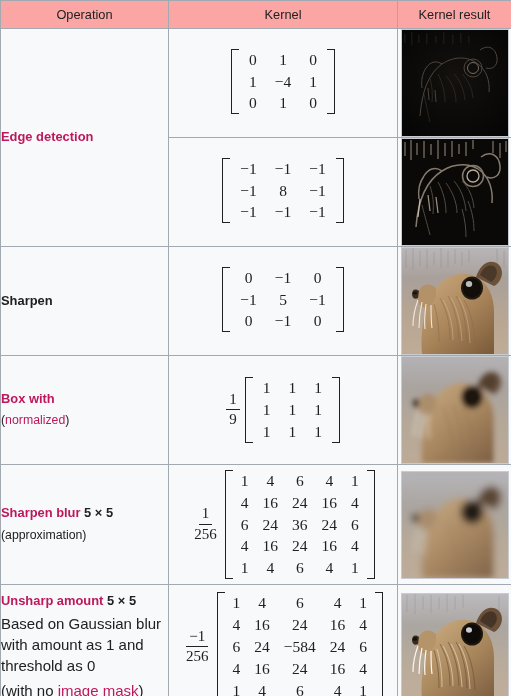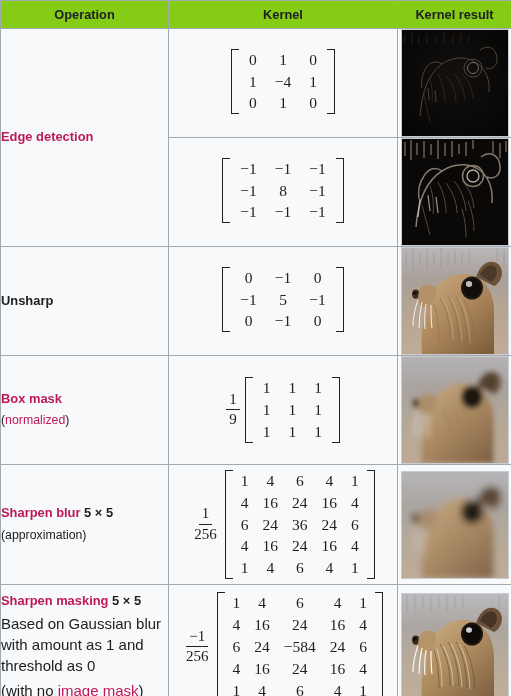--- a/index.html
+++ b/index.html
@@ -23,22 +23,22 @@
     background: #f8f9fa;
   }
   table.wikitable th,
   table.wikitable td {
     border: 1px solid #a2a9b1;
     padding: 0;
     background: #f8f9fa;
     vertical-align: middle;
   }
   table.wikitable th {
-    background: #84cc16;
-    font-weight: bold;
+    background: #fca5a5;
+    font-weight: normal;
     text-align: center;
     font-size: 12.8px;
     height: 23px;
     padding: 2px 4px;
     color: #202122;
   }
 
   col.c-op { width: 168px; }
   col.c-kernel { width: 229px; }
   col.c-img { width: 114px; }
@@ -332,21 +332,21 @@
               <rect x="97" y="4" width="2" height="15"></rect>
                 <rect x="103" y="2" width="2" height="11"></rect>
             </g>
           </svg>
         </div>
       </td>
     </tr>
 
     <tr>
       <td class="op-cell">
-        <span class="op-title">Unsharp</span>
+        <span class="op-title">Sharpen</span>
       </td>
       <td class="kernel-cell" style="height:106px">
         <span class="math">
           <span class="matrix">
             <span class="bracket left"></span>
             <table class="mgrid">
               <tbody>
                   <tr>
                     <td>0</td>
                     <td>−1</td>
@@ -426,21 +426,21 @@
               <path d="M49 50 C55 60 59 74 60 93"></path>
               <path d="M57 50 C63 60 67 74 68 95"></path>
             </g>
           </svg>
         </div>
       </td>
     </tr>
 
     <tr>
       <td class="op-cell">
-        <div><a class="wlink op-title">Box mask</a></div>
+        <div><a class="wlink op-title">Box with</a></div>
         <div class="op-sub"><span>(</span><a class="wlink">normalized</a><span>)</span></div>
       </td>
       <td class="kernel-cell" style="height:101px">
         <span class="math">
           <span class="frac">
             <span class="num">1</span>
             <span class="den">9</span>
           </span>
           <span class="matrix">
             <span class="bracket left"></span>
@@ -606,21 +606,21 @@
                 <path d="M56 50 C62 60 66 74 67 94"></path>
               </g>
             </g>
           </svg>
         </div>
       </td>
     </tr>
 
     <tr>
       <td class="op-cell">
-        <div><a class="wlink op-title">Sharpen masking</a><span class="op-dim">&nbsp;<span>5 × 5</span></span></div>
+        <div><a class="wlink op-title">Unsharp amount</a><span class="op-dim">&nbsp;<span>5 × 5</span></span></div>
         <div class="op-desc">Based on Gaussian blur with amount as 1 and threshold as 0</div>
         <div class="op-note"><span>(with no </span><a class="wlink">image mask</a><span>)</span></div>
       </td>
       <td class="kernel-cell" style="height:124px">
         <span class="math">
           <span class="frac">
             <span class="num">−1</span>
             <span class="den">256</span>
           </span>
           <span class="matrix">

